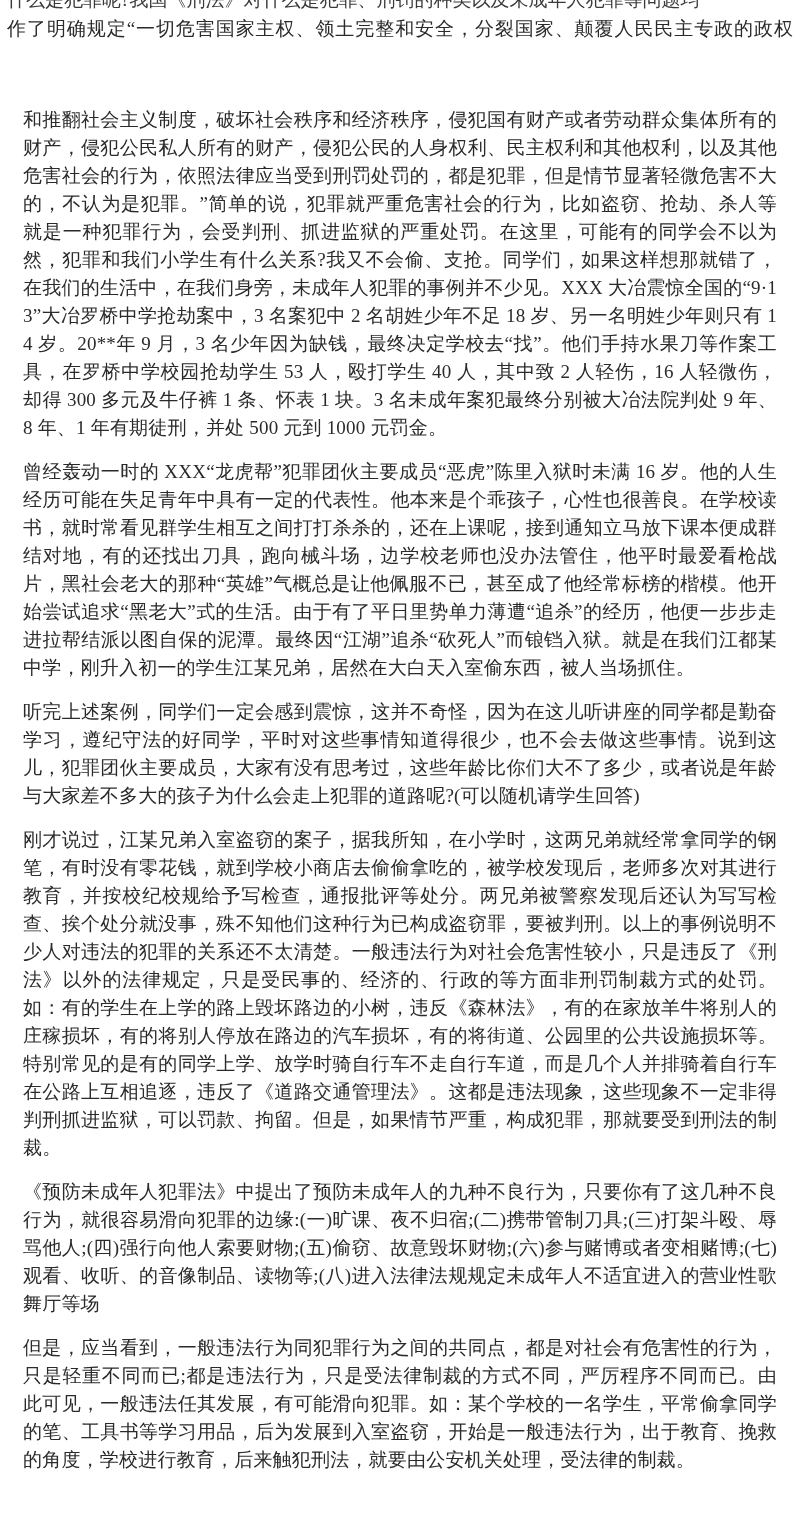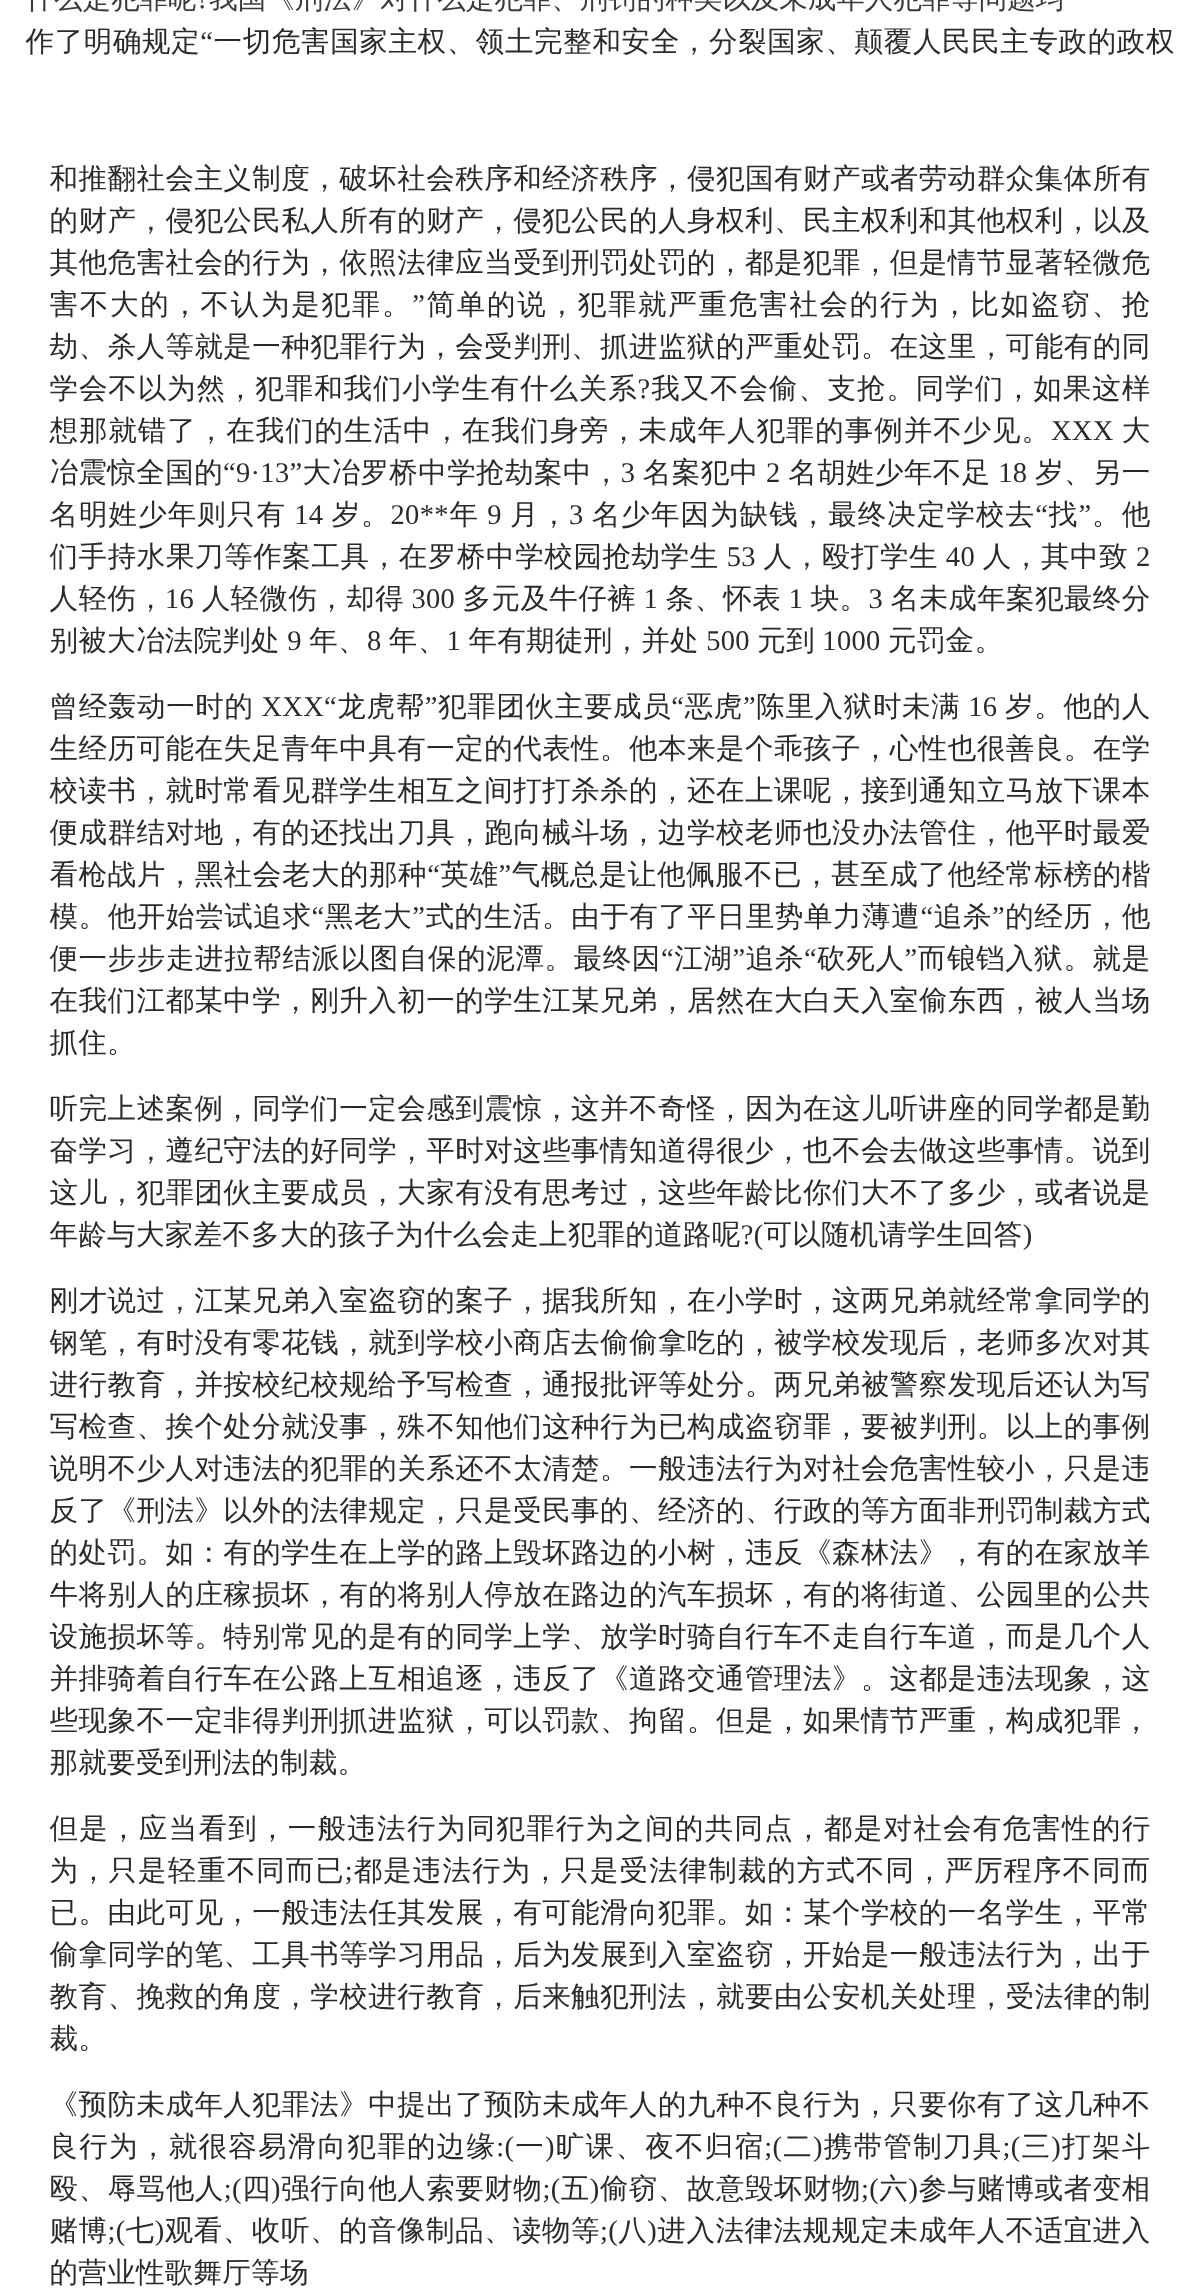--- a/index.html
+++ b/index.html
@@ -11,21 +11,21 @@
     width: 800px;
     height: 1527px;
     overflow: hidden;
     font-family: "Liberation Serif", "DejaVu Serif", serif;
     color: #2a2a2c;
   }
   .page {
     box-sizing: border-box;
     width: 800px;
     height: 1170px;
-    padding: 0 17px;
+    padding: 0 7px;
     background: #ffffff;
   }
   .clipped-line {
     height: 14px;
     overflow: hidden;
     position: relative;
   }
   .clipped-line p {
     margin: 0;
     margin-top: -14px;
@@ -81,22 +81,22 @@
 
   <p class="intro-line">作了明确规定“一切危害国家主权、领土完整和安全，分裂国家、颠覆人民民主专政的政权</p>
 
   <div class="spacer-top"></div>
 
   <div class="body-text">
     <p class="para">和推翻社会主义制度，破坏社会秩序和经济秩序，侵犯国有财产或者劳动群众集体所有的财产，侵犯公民私人所有的财产，侵犯公民的人身权利、民主权利和其他权利，以及其他危害社会的行为，依照法律应当受到刑罚处罚的，都是犯罪，但是情节显著轻微危害不大的，不认为是犯罪。”简单的说，犯罪就严重危害社会的行为，比如盗窃、抢劫、杀人等就是一种犯罪行为，会受判刑、抓进监狱的严重处罚。在这里，可能有的同学会不以为然，犯罪和我们小学生有什么关系?我又不会偷、支抢。同学们，如果这样想那就错了，在我们的生活中，在我们身旁，未成年人犯罪的事例并不少见。XXX 大冶震惊全国的“9·13”大冶罗桥中学抢劫案中，3 名案犯中 2 名胡姓少年不足 18 岁、另一名明姓少年则只有 14 岁。20**年 9 月，3 名少年因为缺钱，最终决定学校去“找”。他们手持水果刀等作案工具，在罗桥中学校园抢劫学生 53 人，殴打学生 40 人，其中致 2 人轻伤，16 人轻微伤，却得 300 多元及牛仔裤 1 条、怀表 1 块。3 名未成年案犯最终分别被大冶法院判处 9 年、8 年、1 年有期徒刑，并处 500 元到 1000 元罚金。</p>
     <p class="para">曾经轰动一时的 XXX“龙虎帮”犯罪团伙主要成员“恶虎”陈里入狱时未满 16 岁。他的人生经历可能在失足青年中具有一定的代表性。他本来是个乖孩子，心性也很善良。在学校读书，就时常看见群学生相互之间打打杀杀的，还在上课呢，接到通知立马放下课本便成群结对地，有的还找出刀具，跑向械斗场，边学校老师也没办法管住，他平时最爱看枪战片，黑社会老大的那种“英雄”气概总是让他佩服不已，甚至成了他经常标榜的楷模。他开始尝试追求“黑老大”式的生活。由于有了平日里势单力薄遭“追杀”的经历，他便一步步走进拉帮结派以图自保的泥潭。最终因“江湖”追杀“砍死人”而锒铛入狱。就是在我们江都某中学，刚升入初一的学生江某兄弟，居然在大白天入室偷东西，被人当场抓住。</p>
     <p class="para">听完上述案例，同学们一定会感到震惊，这并不奇怪，因为在这儿听讲座的同学都是勤奋学习，遵纪守法的好同学，平时对这些事情知道得很少，也不会去做这些事情。说到这儿，犯罪团伙主要成员，大家有没有思考过，这些年龄比你们大不了多少，或者说是年龄与大家差不多大的孩子为什么会走上犯罪的道路呢?(可以随机请学生回答)</p>
     <p class="para">刚才说过，江某兄弟入室盗窃的案子，据我所知，在小学时，这两兄弟就经常拿同学的钢笔，有时没有零花钱，就到学校小商店去偷偷拿吃的，被学校发现后，老师多次对其进行教育，并按校纪校规给予写检查，通报批评等处分。两兄弟被警察发现后还认为写写检查、挨个处分就没事，殊不知他们这种行为已构成盗窃罪，要被判刑。以上的事例说明不少人对违法的犯罪的关系还不太清楚。一般违法行为对社会危害性较小，只是违反了《刑法》以外的法律规定，只是受民事的、经济的、行政的等方面非刑罚制裁方式的处罚。如：有的学生在上学的路上毁坏路边的小树，违反《森林法》，有的在家放羊牛将别人的庄稼损坏，有的将别人停放在路边的汽车损坏，有的将街道、公园里的公共设施损坏等。特别常见的是有的同学上学、放学时骑自行车不走自行车道，而是几个人并排骑着自行车在公路上互相追逐，违反了《道路交通管理法》。这都是违法现象，这些现象不一定非得判刑抓进监狱，可以罚款、拘留。但是，如果情节严重，构成犯罪，那就要受到刑法的制裁。</p>
+    <p class="para">《预防未成年人犯罪法》中提出了预防未成年人的九种不良行为，只要你有了这几种不良行为，就很容易滑向犯罪的边缘:(一)旷课、夜不归宿;(二)携带管制刀具;(三)打架斗殴、辱骂他人;(四)强行向他人索要财物;(五)偷窃、故意毁坏财物;(六)参与赌博或者变相赌博;(七)观看、收听、的音像制品、读物等;(八)进入法律法规规定未成年人不适宜进入的营业性歌舞厅等场</p>
     <p class="para">但是，应当看到，一般违法行为同犯罪行为之间的共同点，都是对社会有危害性的行为，只是轻重不同而已;都是违法行为，只是受法律制裁的方式不同，严厉程序不同而已。由此可见，一般违法任其发展，有可能滑向犯罪。如：某个学校的一名学生，平常偷拿同学的笔、工具书等学习用品，后为发展到入室盗窃，开始是一般违法行为，出于教育、挽救的角度，学校进行教育，后来触犯刑法，就要由公安机关处理，受法律的制裁。</p>
-    <p class="para">《预防未成年人犯罪法》中提出了预防未成年人的九种不良行为，只要你有了这几种不良行为，就很容易滑向犯罪的边缘:(一)旷课、夜不归宿;(二)携带管制刀具;(三)打架斗殴、辱骂他人;(四)强行向他人索要财物;(五)偷窃、故意毁坏财物;(六)参与赌博或者变相赌博;(七)观看、收听、的音像制品、读物等;(八)进入法律法规规定未成年人不适宜进入的营业性歌舞厅等场</p>
   </div>
 
   <div class="footer-notice">
     <span>剩余4页</span>
     <span>对什么是犯罪</span>
   </div>
 
 </div>
 
 </body></html>

